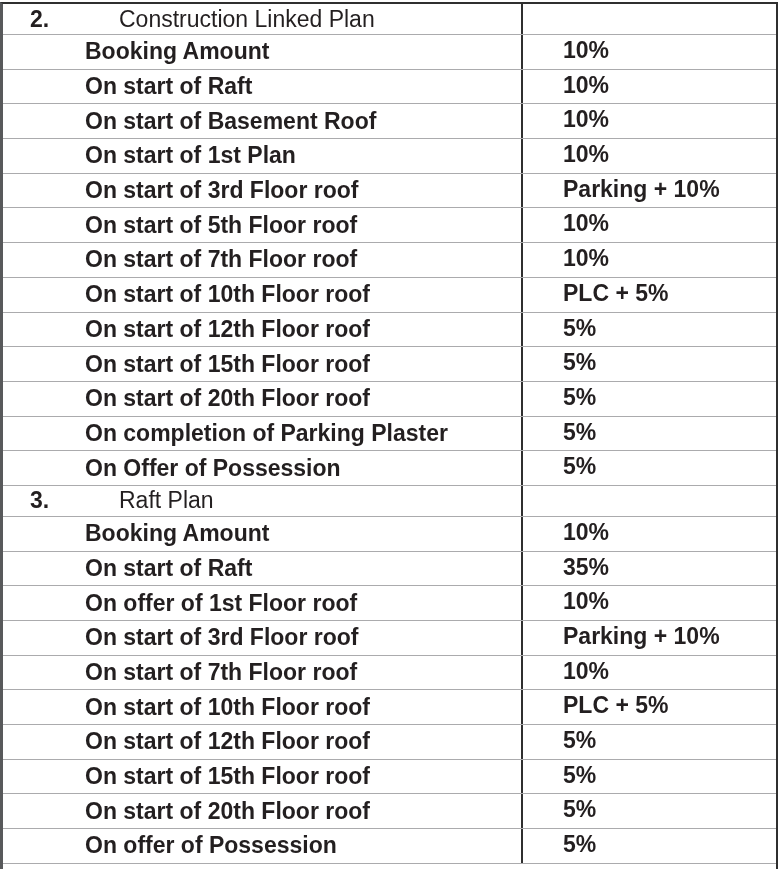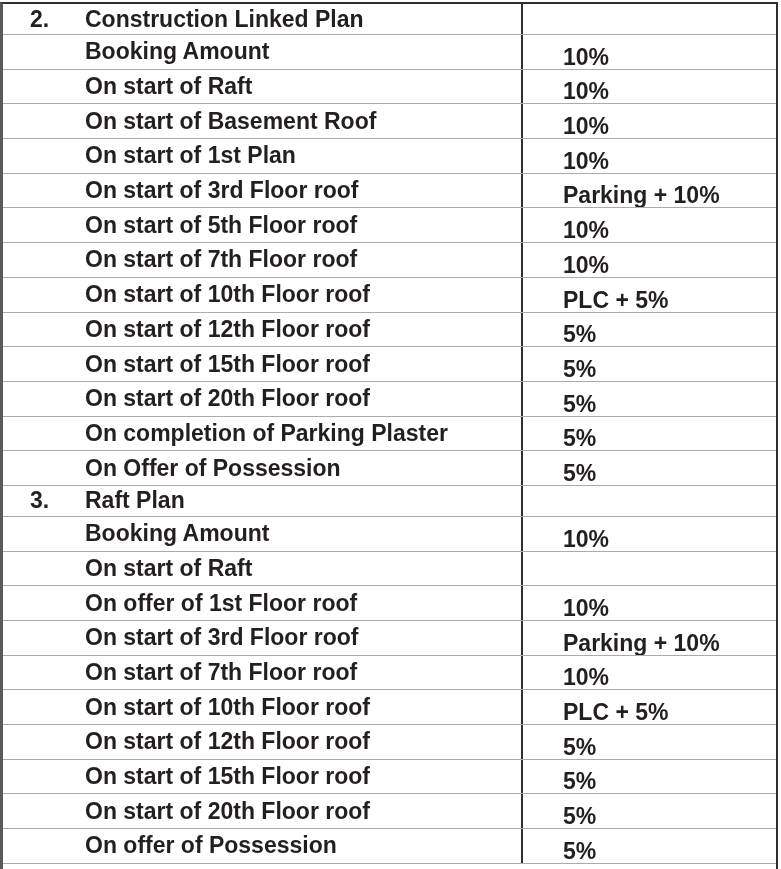--- a/index.html
+++ b/index.html
@@ -40,34 +40,34 @@
     box-sizing: border-box;
     border-right: 2px solid var(--border-dark, #2f2f2f);
     display: flex;
     align-items: center;
     overflow: hidden;
     white-space: nowrap;
   }
   .cell-value {
     flex: 1;
     display: flex;
-    align-items: flex-end;
+    align-items: flex-start;
     padding-left: 40px;
     overflow: hidden;
     white-space: nowrap;
   }
   .num {
     display: inline-block;
     width: 55px;
     padding-left: 27px;
     box-sizing: content-box;
     font-weight: bold;
     flex: 0 0 auto;
   }
-  .row-section .label { font-weight: bold; }
+  .row-section .label { font-weight: normal; margin-left: 34px; }
   .cell-value .value { transform: translateY(2px); }
 </style>
 </head>
 <body>
 
 <div class="page">
   <div class="table-frame">
     <div id="rows">
         <div class="row row-section">
     <div class="cell-label">
@@ -207,20 +207,23 @@
     </div>
     <div class="cell-value">
       <span class="value">10%</span>
     </div>
   </div>
         <div class="row row-item">
     <div class="cell-label">
       <span class="num"></span>
       <span class="label">On start of Raft</span>
     </div>
+    <div class="cell-value">
+      <span class="value">35%</span>
+    </div>
   </div>
         <div class="row row-item">
     <div class="cell-label">
       <span class="num"></span>
       <span class="label">On offer of 1st Floor roof</span>
     </div>
     <div class="cell-value">
       <span class="value">10%</span>
     </div>
   </div>

